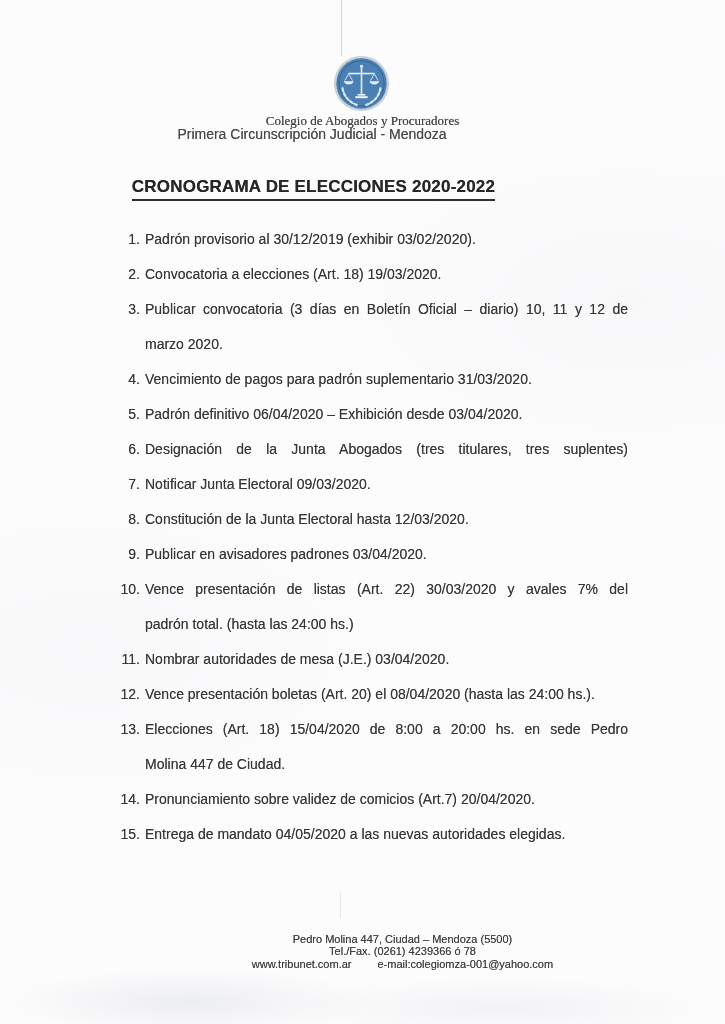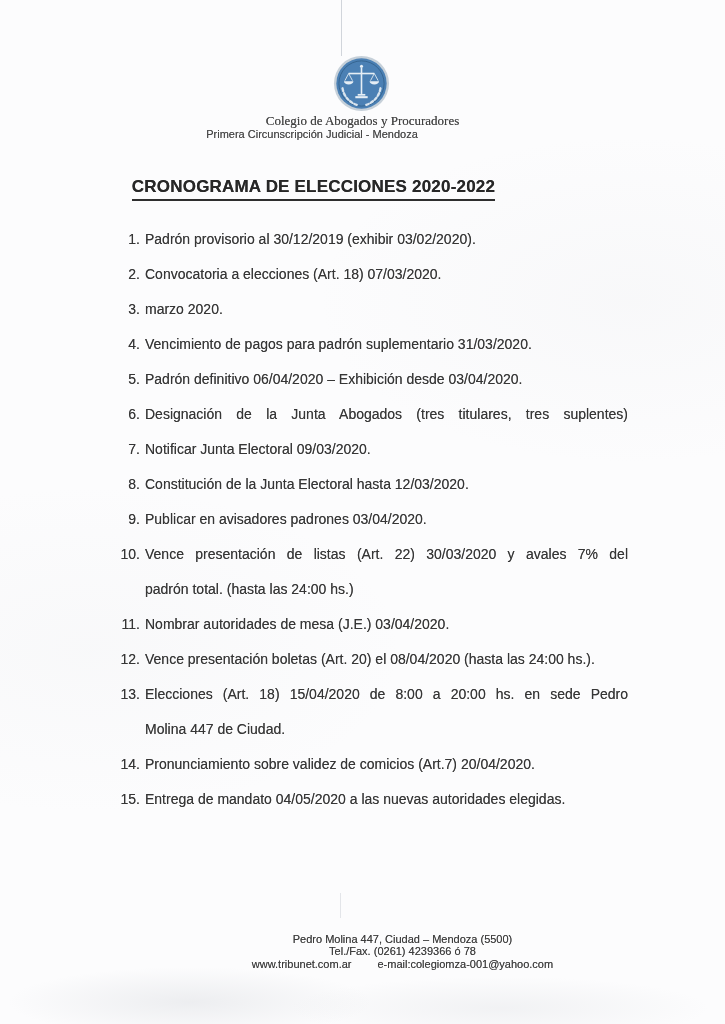--- a/index.html
+++ b/index.html
@@ -18,21 +18,21 @@
   
   .scan-line{position:absolute;width:1px;background:rgba(140,150,162,0.38);}
   .scan-line-top{left:341px;top:0;height:56px;}
   .scan-line-mid{left:340px;top:893px;height:25px;background:rgba(140,150,162,0.22);}
 
   
   .logo{position:absolute;left:333px;top:55px;width:57px;height:57px;}
   .org-name{position:absolute;left:0;top:113px;width:725px;text-align:center;
     font-size:13px;line-height:15px;color:#424242;text-shadow:0 0 0.5px rgba(66,66,66,0.7);font-family:Liberation Serif, serif;}
   .org-subtitle{position:absolute;left:0;top:128px;width:624px;text-align:center;
-    font-size:11px;line-height:13px;color:#474747;text-shadow:0 0 0.5px rgba(71,71,71,0.7);}
+    font-size:14px;line-height:13px;color:#474747;text-shadow:0 0 0.5px rgba(71,71,71,0.7);}
 
   
   .title-wrap{position:absolute;left:0;top:177px;width:627px;margin:0;text-align:center;
     font-size:17px;line-height:20px;font-weight:bold;color:#272727;}
   .title{display:inline-block;border-bottom:2px solid #2e2e2e;padding-bottom:2px;
     letter-spacing:0.2px;text-shadow:0 0 0.5px rgba(39,39,39,0.8);}
 
   
   .schedule{position:absolute;left:100px;top:222px;width:528px;
     font-size:14px;color:#363636;text-shadow:0 0 0.5px rgba(54,54,54,0.65);}
@@ -85,27 +85,28 @@
   <div class="item">
     <span class="num">1.</span>
     <div class="txt">
           <div class="line">Padrón provisorio al 30/12/2019 (exhibir 03/02/2020).</div>
         </div>
   </div>
 
   <div class="item">
     <span class="num">2.</span>
     <div class="txt">
-          <div class="line">Convocatoria a elecciones (Art. 18) 07/03/2020.</div>
+          <div class="line">Convocatoria a elecciones (Art. 18) 19/03/2020.</div>
         </div>
   </div>
 
   <div class="item">
     <span class="num">3.</span>
     <div class="txt">
+          <div class="line j">Publicar convocatoria (3 días en Boletín Oficial – diario) 10, 11 y 12 de</div>
           <div class="line">marzo 2020.</div>
         </div>
   </div>
 
   <div class="item">
     <span class="num">4.</span>
     <div class="txt">
           <div class="line">Vencimiento de pagos para padrón suplementario 31/03/2020.</div>
         </div>
   </div>

